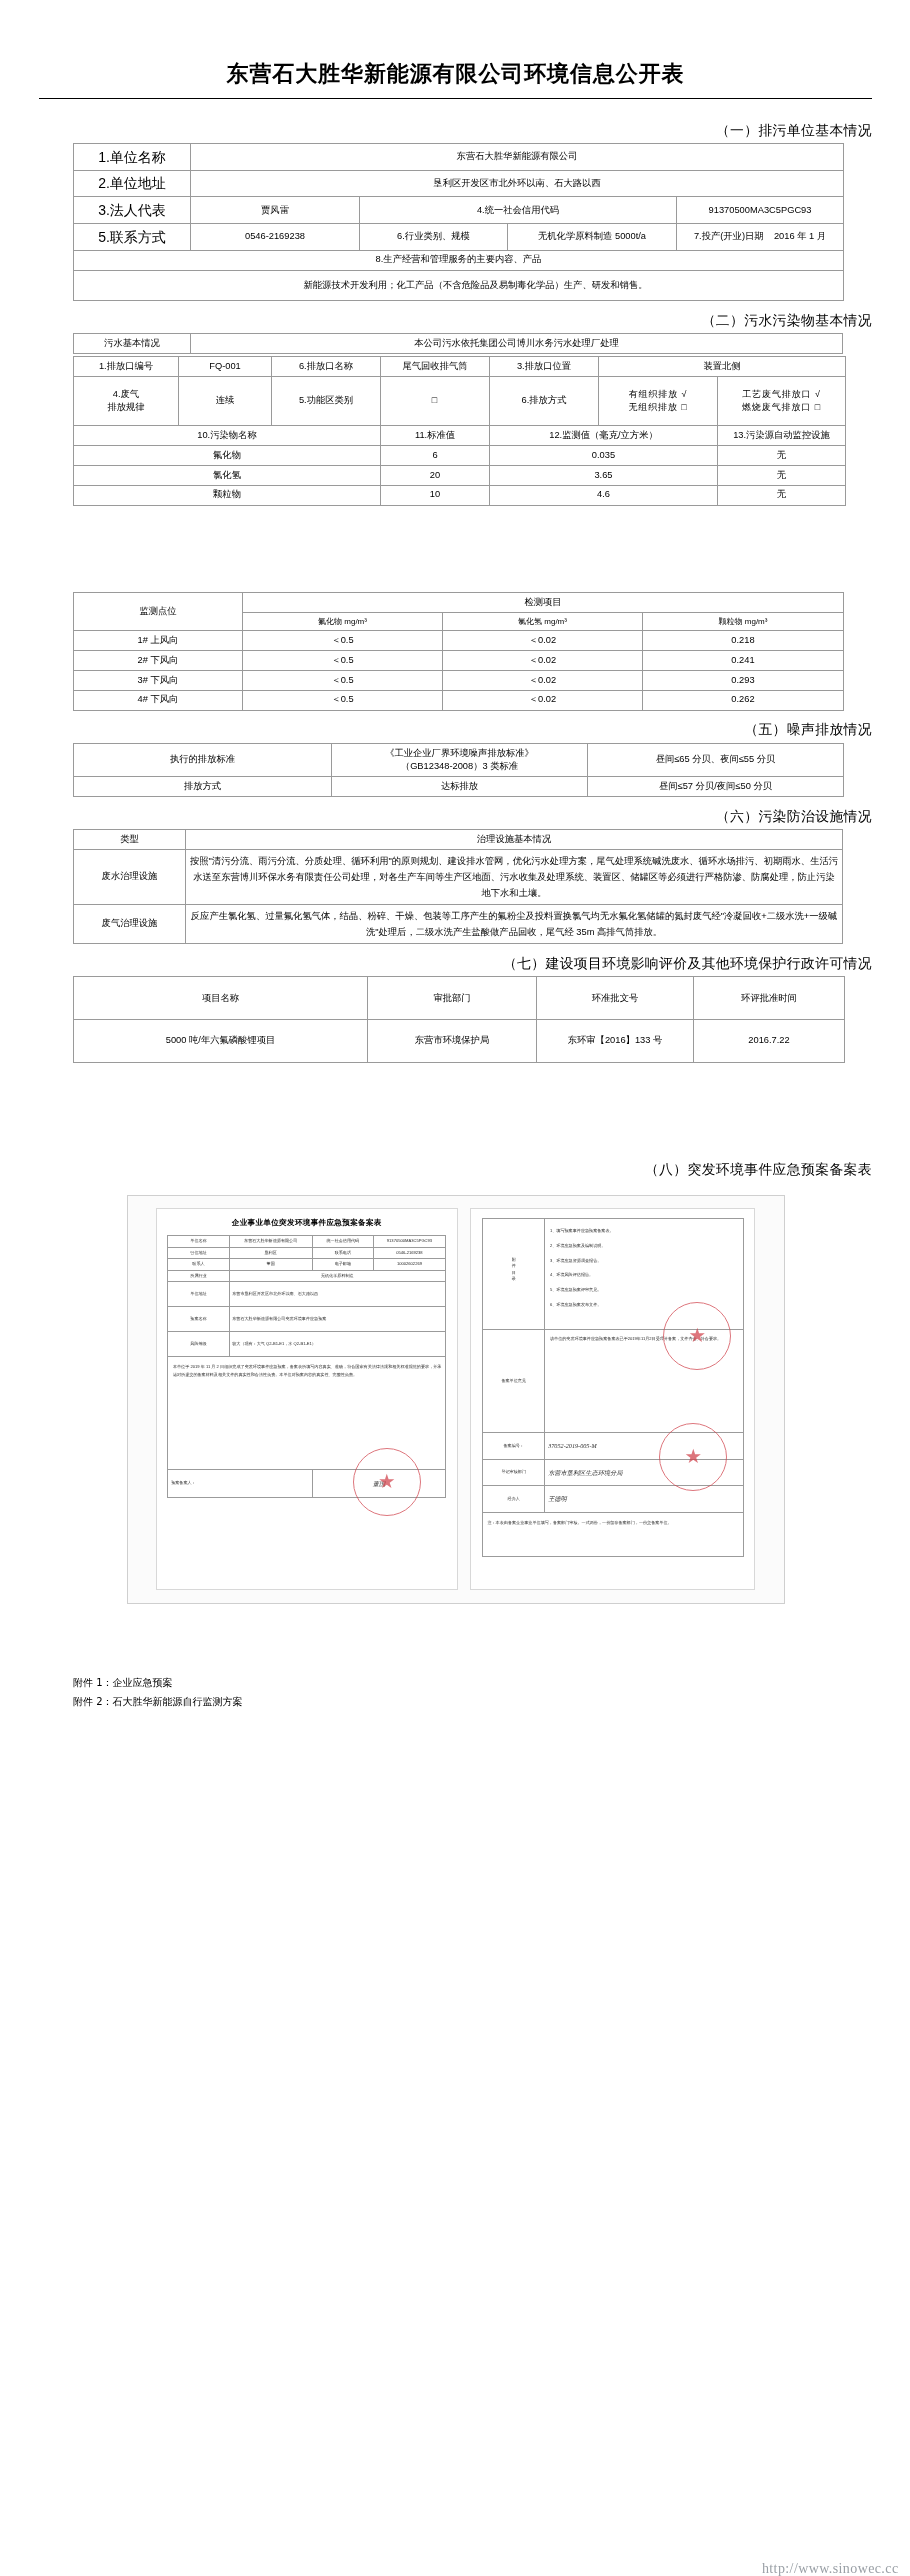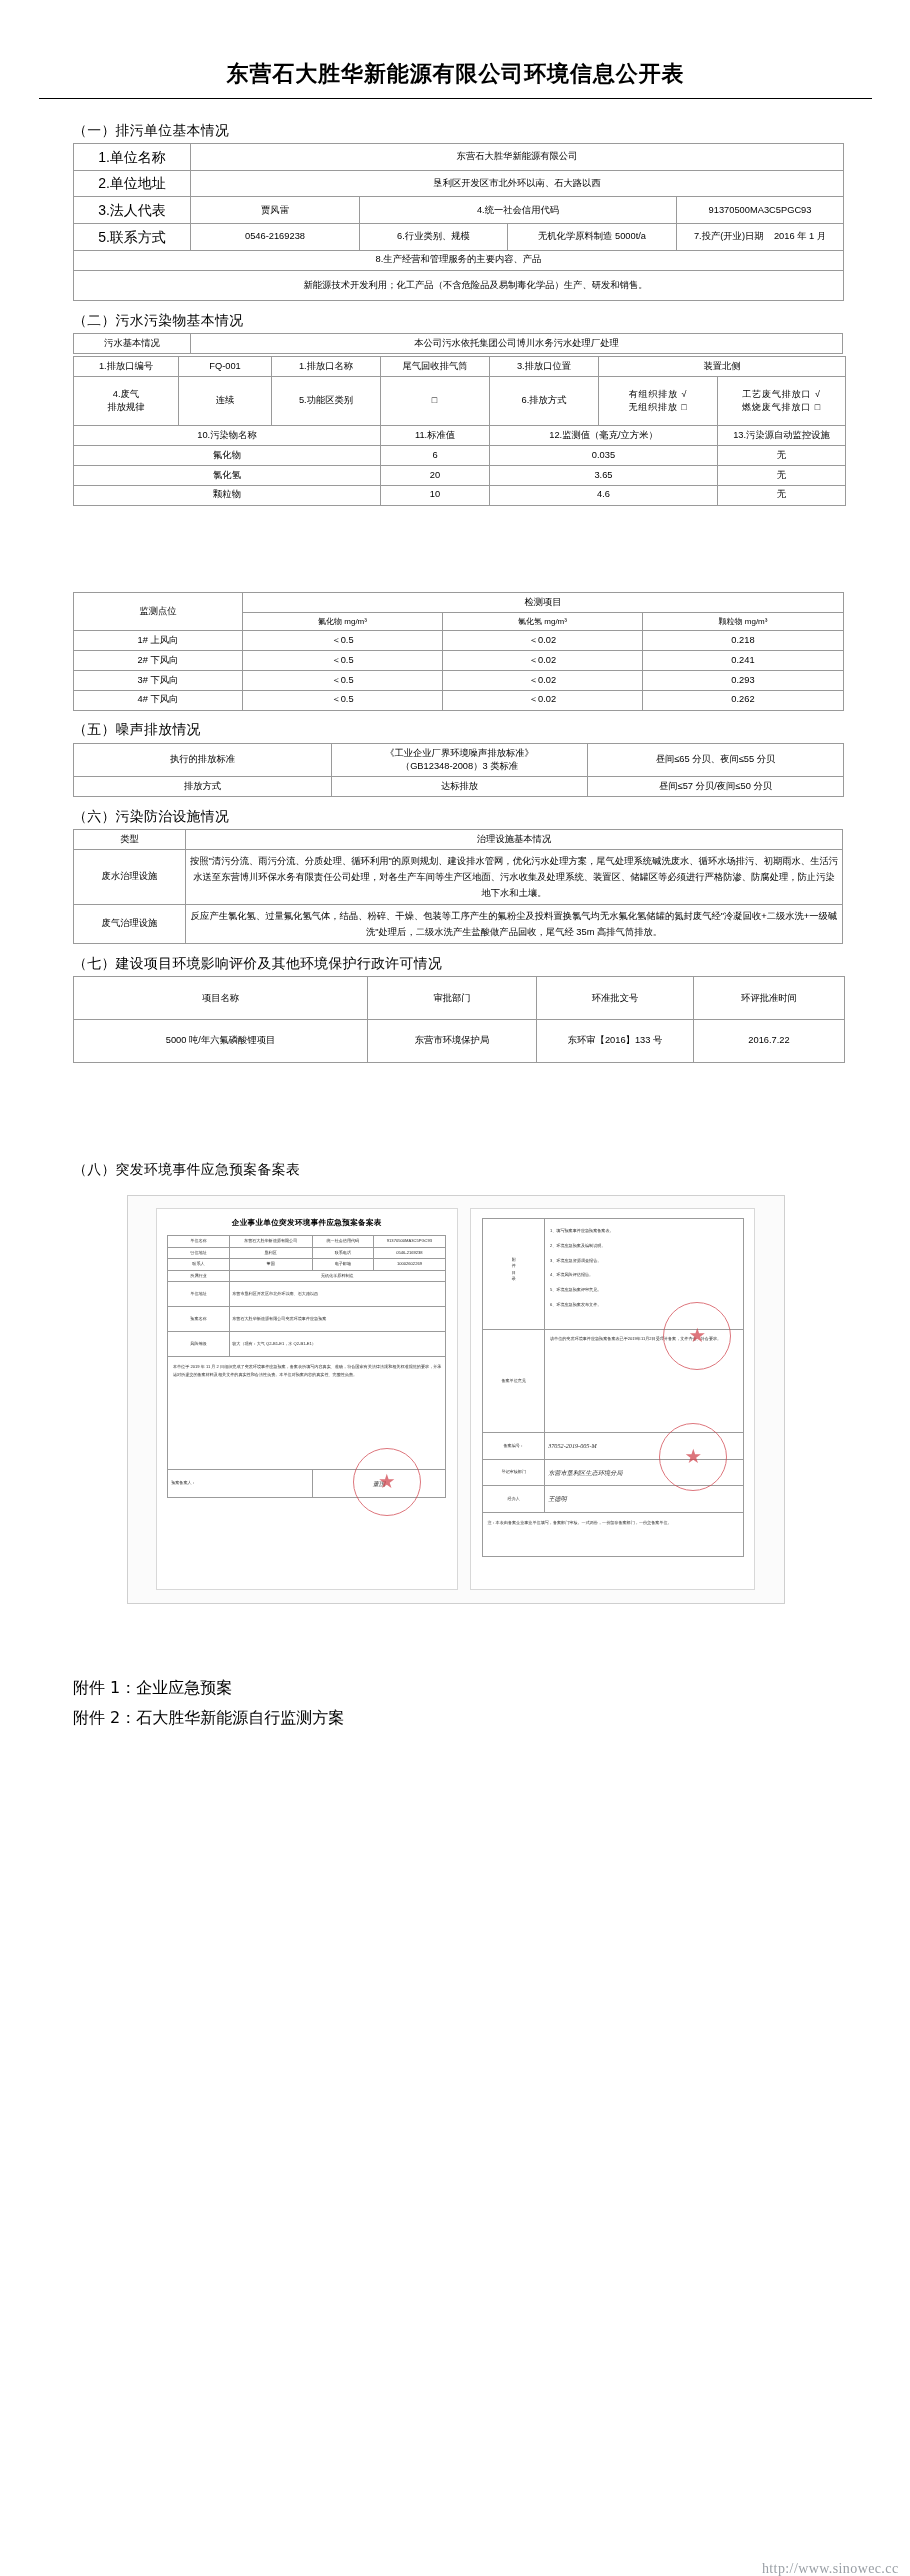--- a/index.html
+++ b/index.html
@@ -39,20 +39,21 @@
     border-bottom: 0.9px solid #000;
     width: 100%;
     margin: 0 0 23px 0;
   }
   .sec-head {
     font-size: 13.8px;
     font-weight: normal;
     margin: 10.7px 0 3.6px 34px;
     letter-spacing: 0.4px;
     font-family: "DejaVu Sans", "Liberation Sans", sans-serif;
+    text-align: right;
   }
   table.t {
     border-collapse: collapse;
     width: 770px;
     margin: 0 0 1.8px 34px;
     table-layout: fixed;
     font-size: 9.3px;
   }
   table.t td, table.t th {
     border: 0.9px solid #9a9a9a;
@@ -137,21 +138,21 @@
     font-size: 19.6px; line-height: 1;
   }
   .sig {
     font-size: 6.2px;
     color: #2b3f86;
     font-family: "Liberation Serif", serif;
     font-style: italic;
   }
   .attach {
     margin: 23px 0 0 34px;
-    font-size: 16px;
+    font-size: 10px;
     line-height: 1.9;
     font-family: "DejaVu Sans", "Liberation Sans", sans-serif;
   }
   .watermark {
     position: absolute;
     right: 12.5px;
     bottom: 11px;
     font-size: 14px;
     color: #9aa0a6;
     font-family: "Liberation Serif", serif;
@@ -234,21 +235,21 @@
           <col style="width:109px">
       <col style="width:109px">
           <col style="width:109px">
           <col style="width:119px">
           <col style="width:128px">
     </colgroup>
     <tbody>
       <tr>
         <td>1.排放口编号</td>
         <td>FQ-001</td>
-        <td>1.排放口名称</td>
+        <td>6.排放口名称</td>
         <td>尾气回收排气筒</td>
         <td>3.排放口位置</td>
         <td colspan="2">装置北侧</td>
       </tr>
       <tr>
         <td style="padding:10.7px 3.6px;">
           <div>4.废气</div>
           <div>排放规律</div>
         </td>
         <td>连续</td>

